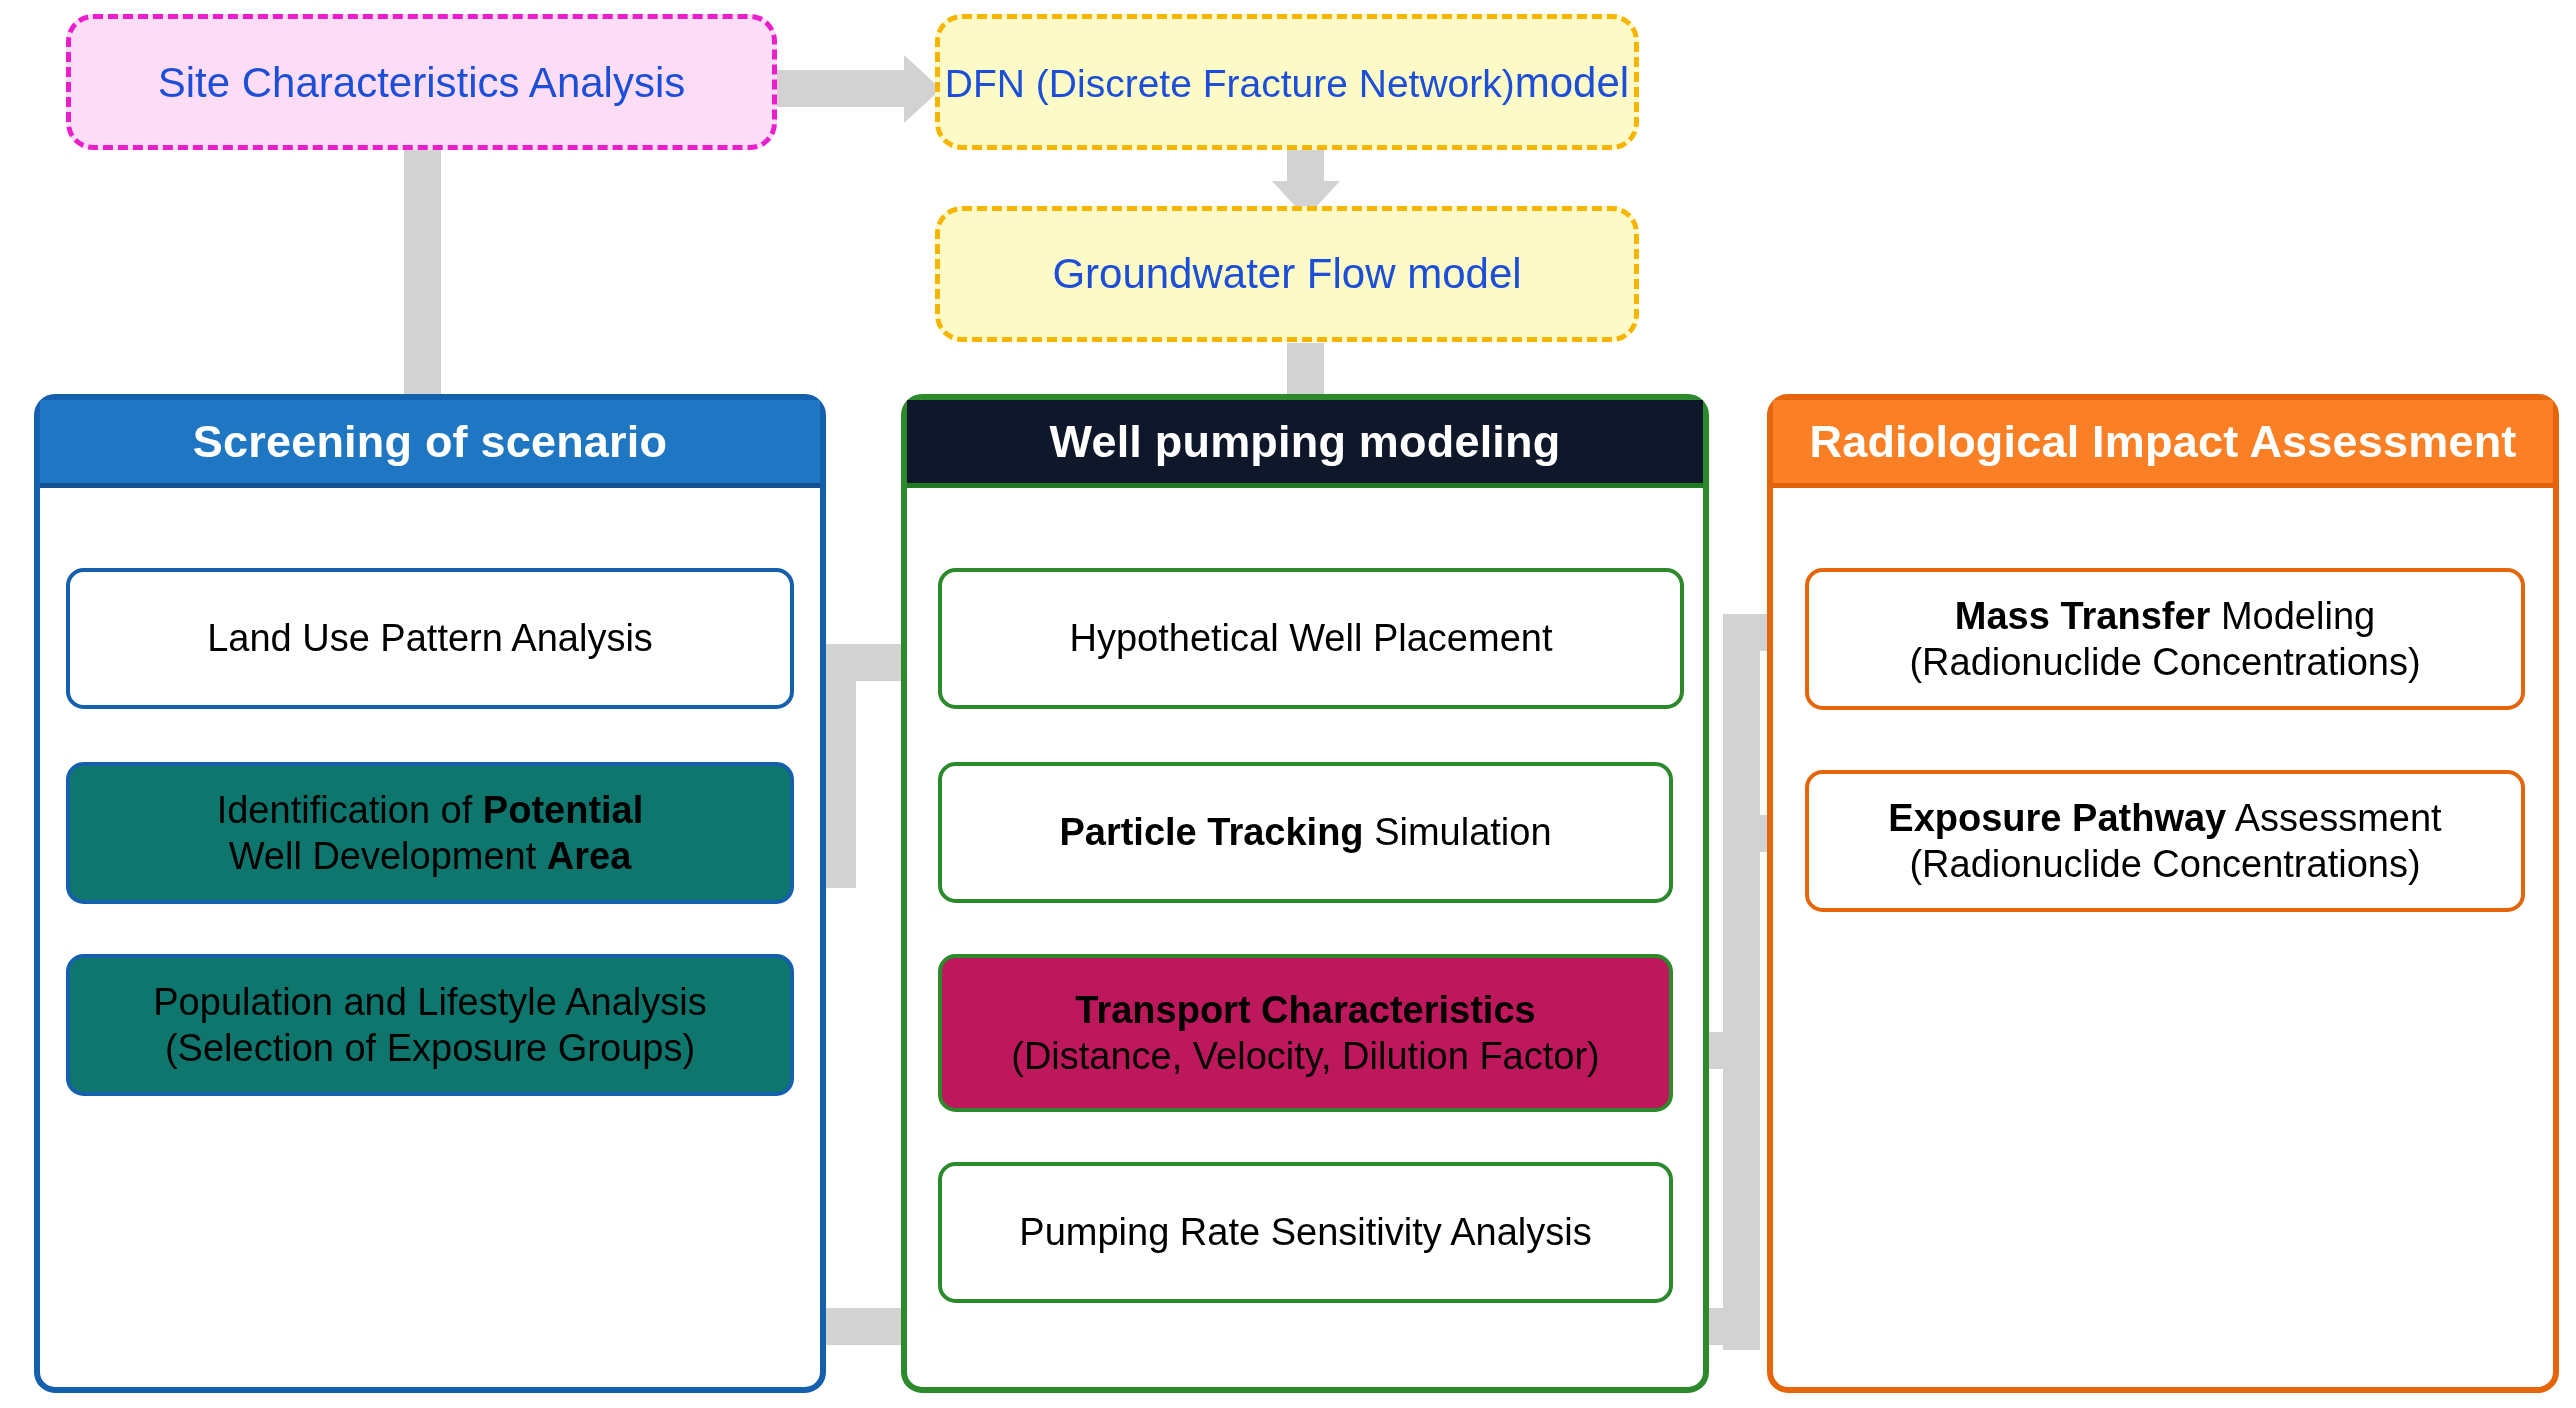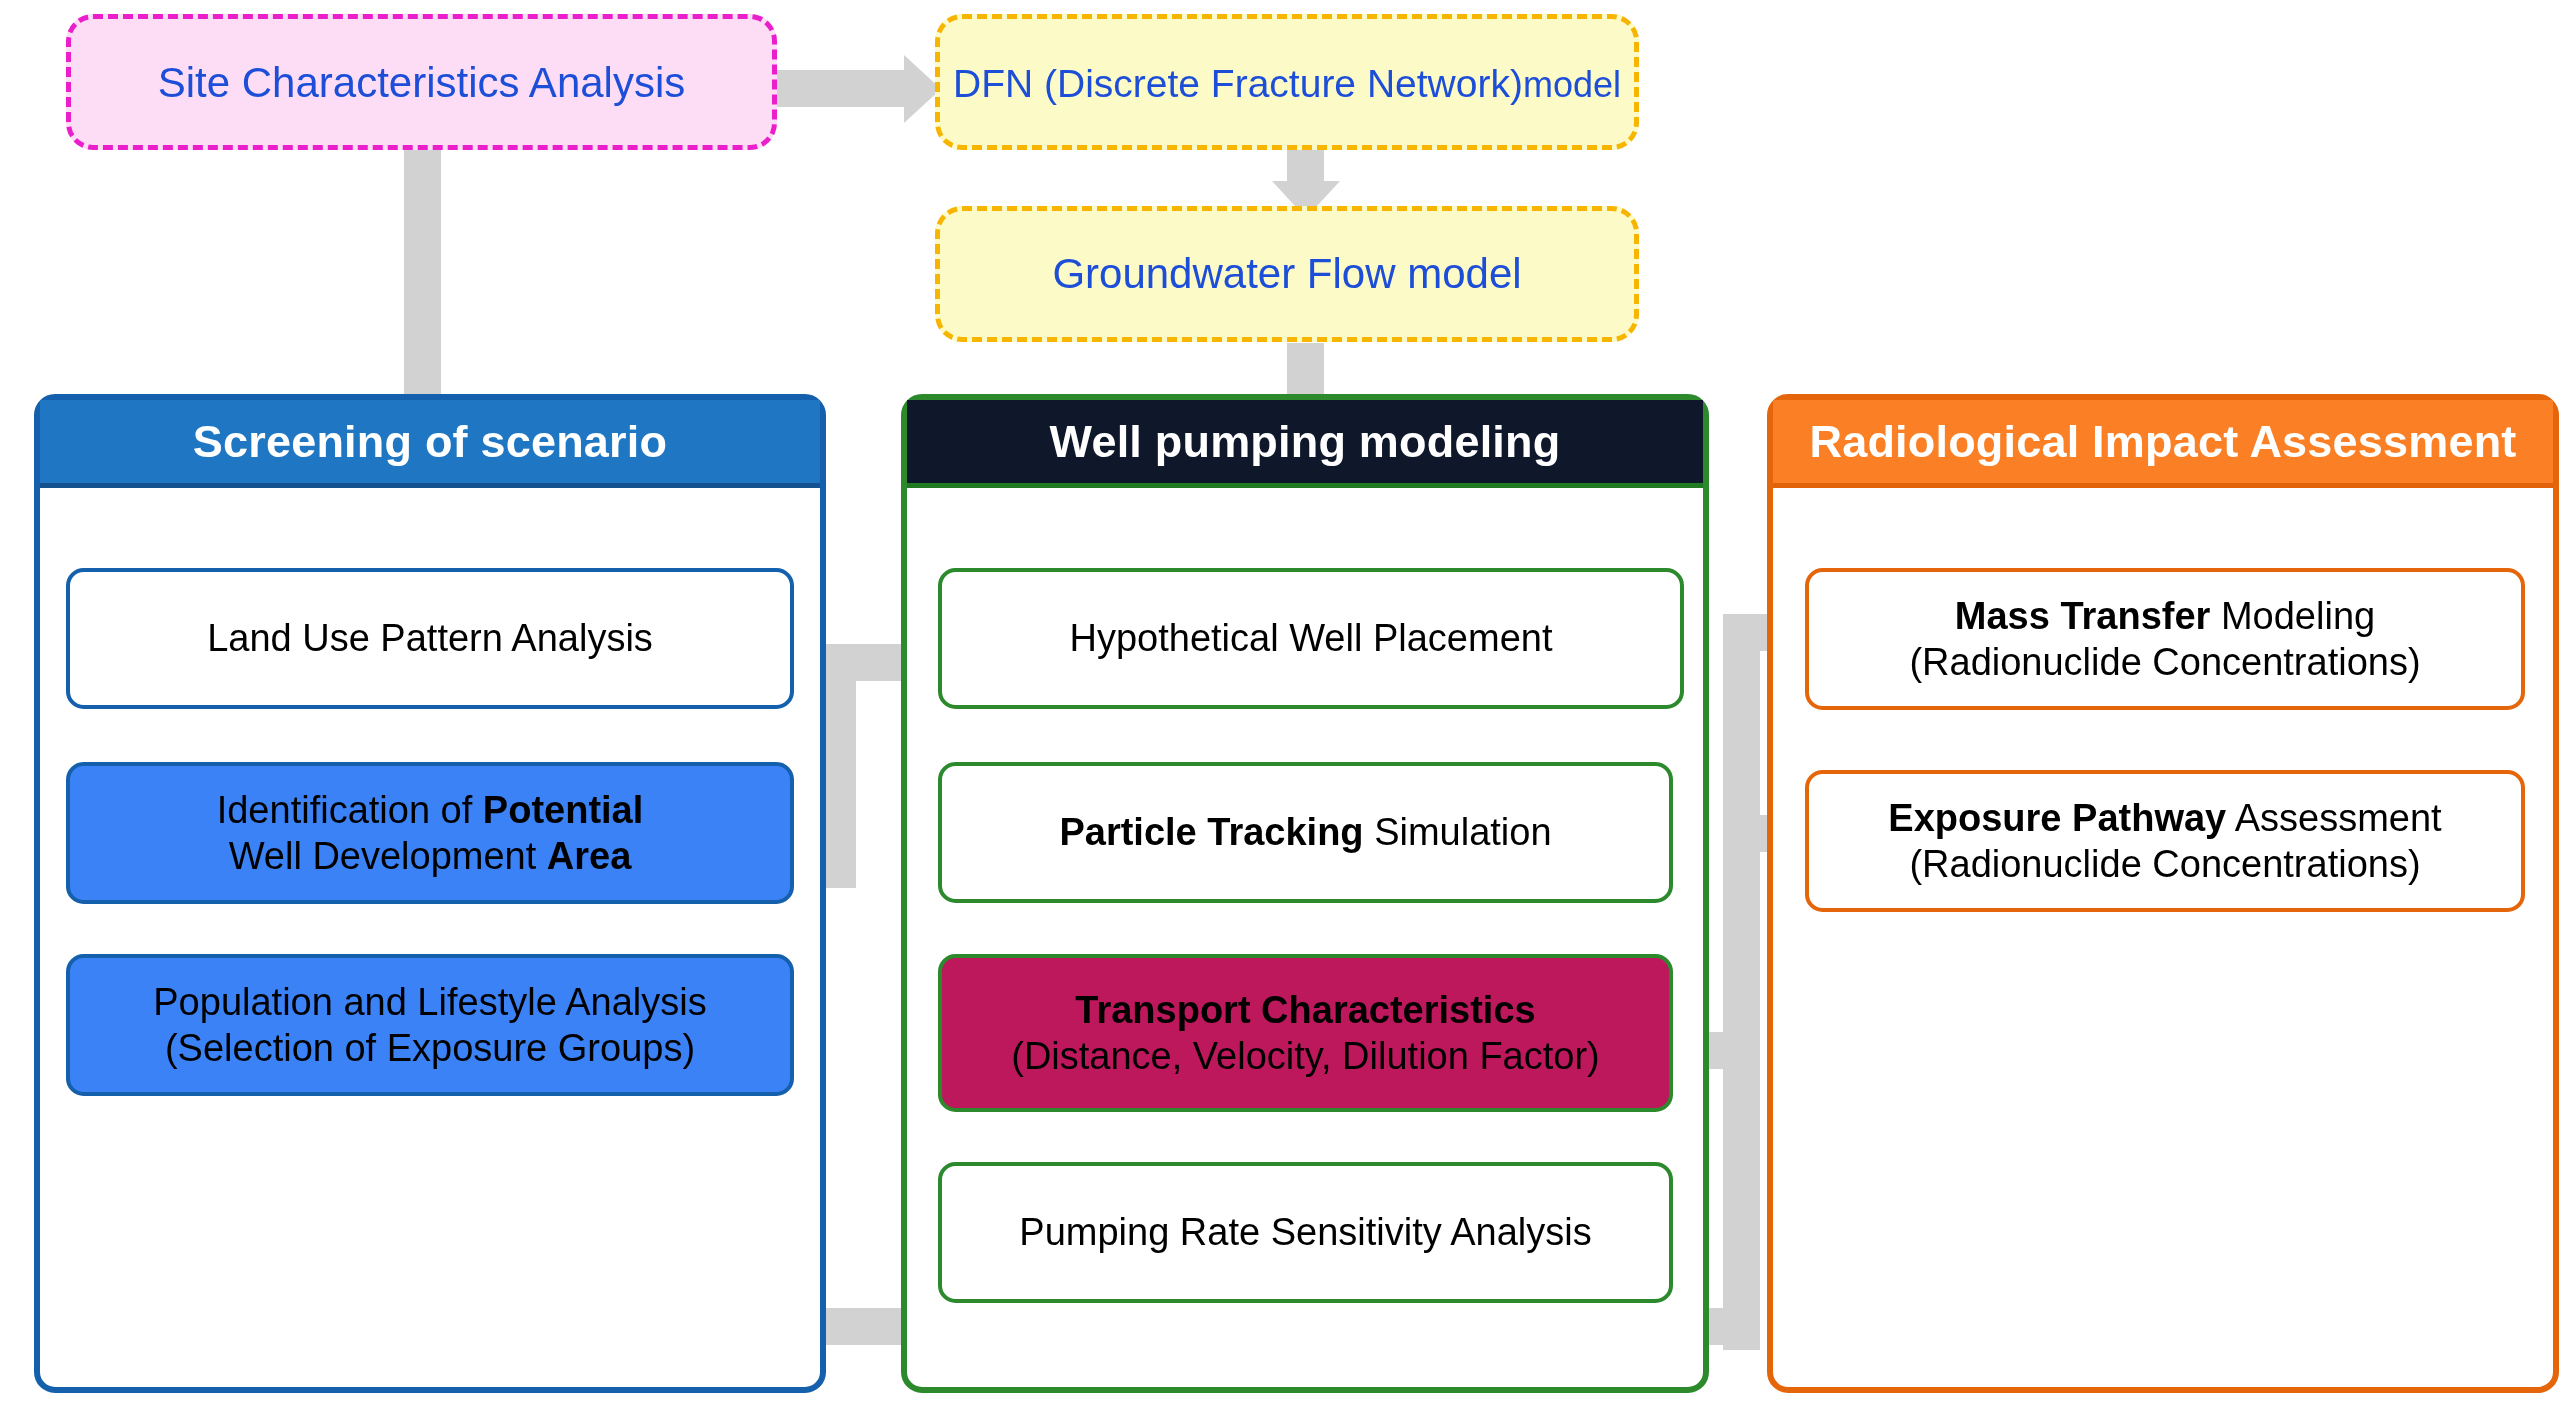--- a/index.html
+++ b/index.html
@@ -72,21 +72,21 @@
 
   
   .step {
     border-radius: 17.6px;
     font-size: 38px;
     color: #000000;
     padding: 0 16px;
     background: #ffffff;
   }
   .step-blue         { border: 4.8px solid #1560ad; }
-  .step-blue-fill    { border: 4.8px solid #1560ad; background: #3b82f6; align-items: center; }
+  .step-blue-fill    { border: 4.8px solid #1560ad; background: #0f766e; align-items: center; }
   .step-green        { border: 4.8px solid #2c8a2c; }
   .step-green-fill   { border: 4.8px solid #2c8a2c; background: #be185d; }
   .step-orange       { border: 4.8px solid #e5650a; }
 
   .step .l1 { display:block; }
   .step .l2 { display:block; }
   .b { font-weight: bold; }
   .cond { font-stretch: condensed; }
 
   
@@ -158,21 +158,21 @@
 
   <div class="conn" style="left:404px; top:1072px; width:37px; height:272px;"></div>
   <div class="conn" style="left:404px; top:1308px; width:1356px; height:37px;"></div>
 
   <div class="abs dashed-node node-pink txtcenter" style="left:66px; top:14.4px; width:711px; height:136px;">
     <span>Site Characteristics Analysis</span>
   </div>
 
   <div class="abs dashed-node node-yellow txtcenter" style="left:935px; top:14.4px; width:704px; height:136px;">
     <span style="white-space:nowrap;">
-      <span class="cond" style="font-size:39px;">DFN (Discrete Fracture Network)</span><span style="font-size:36px;">model</span>
+      <span class="cond" style="font-size:39px;">DFN (Discrete Fracture Network)</span><span style="font-size:42px;">model</span>
     </span>
   </div>
 
   <div class="abs dashed-node node-yellow txtcenter" style="left:935px; top:206px; width:704px; height:136px;">
     <span>Groundwater Flow model</span>
   </div>
 
   <div class="abs column col-blue" style="left:34px; top:394px; width:792px; height:999px;">
     <div class="col-header hdr-blue">
       <span>Screening of scenario</span>

